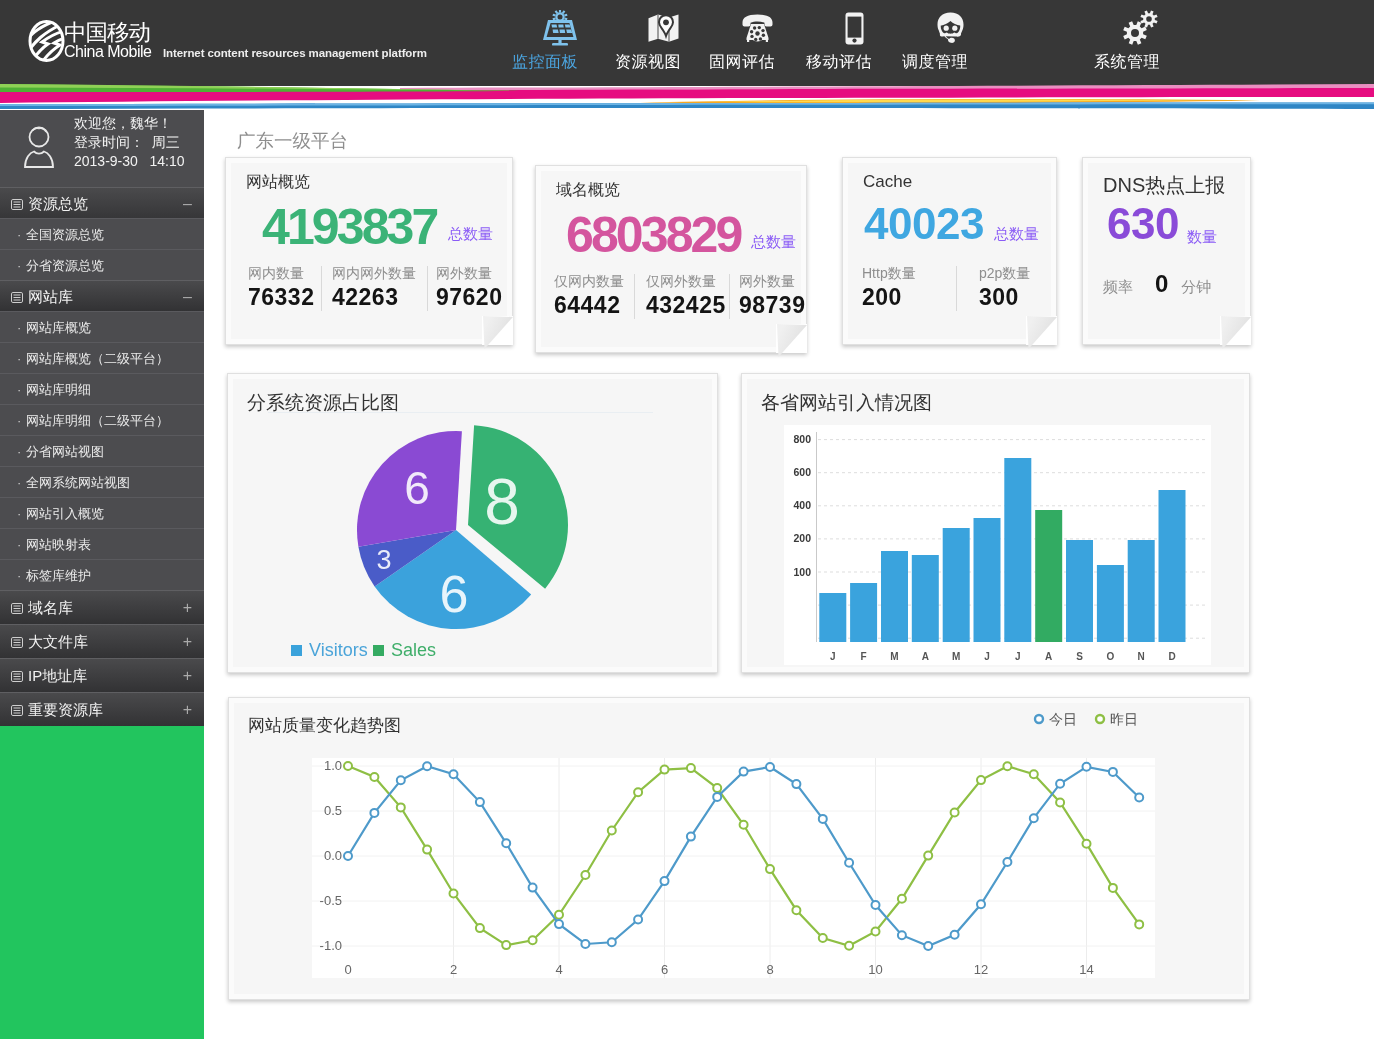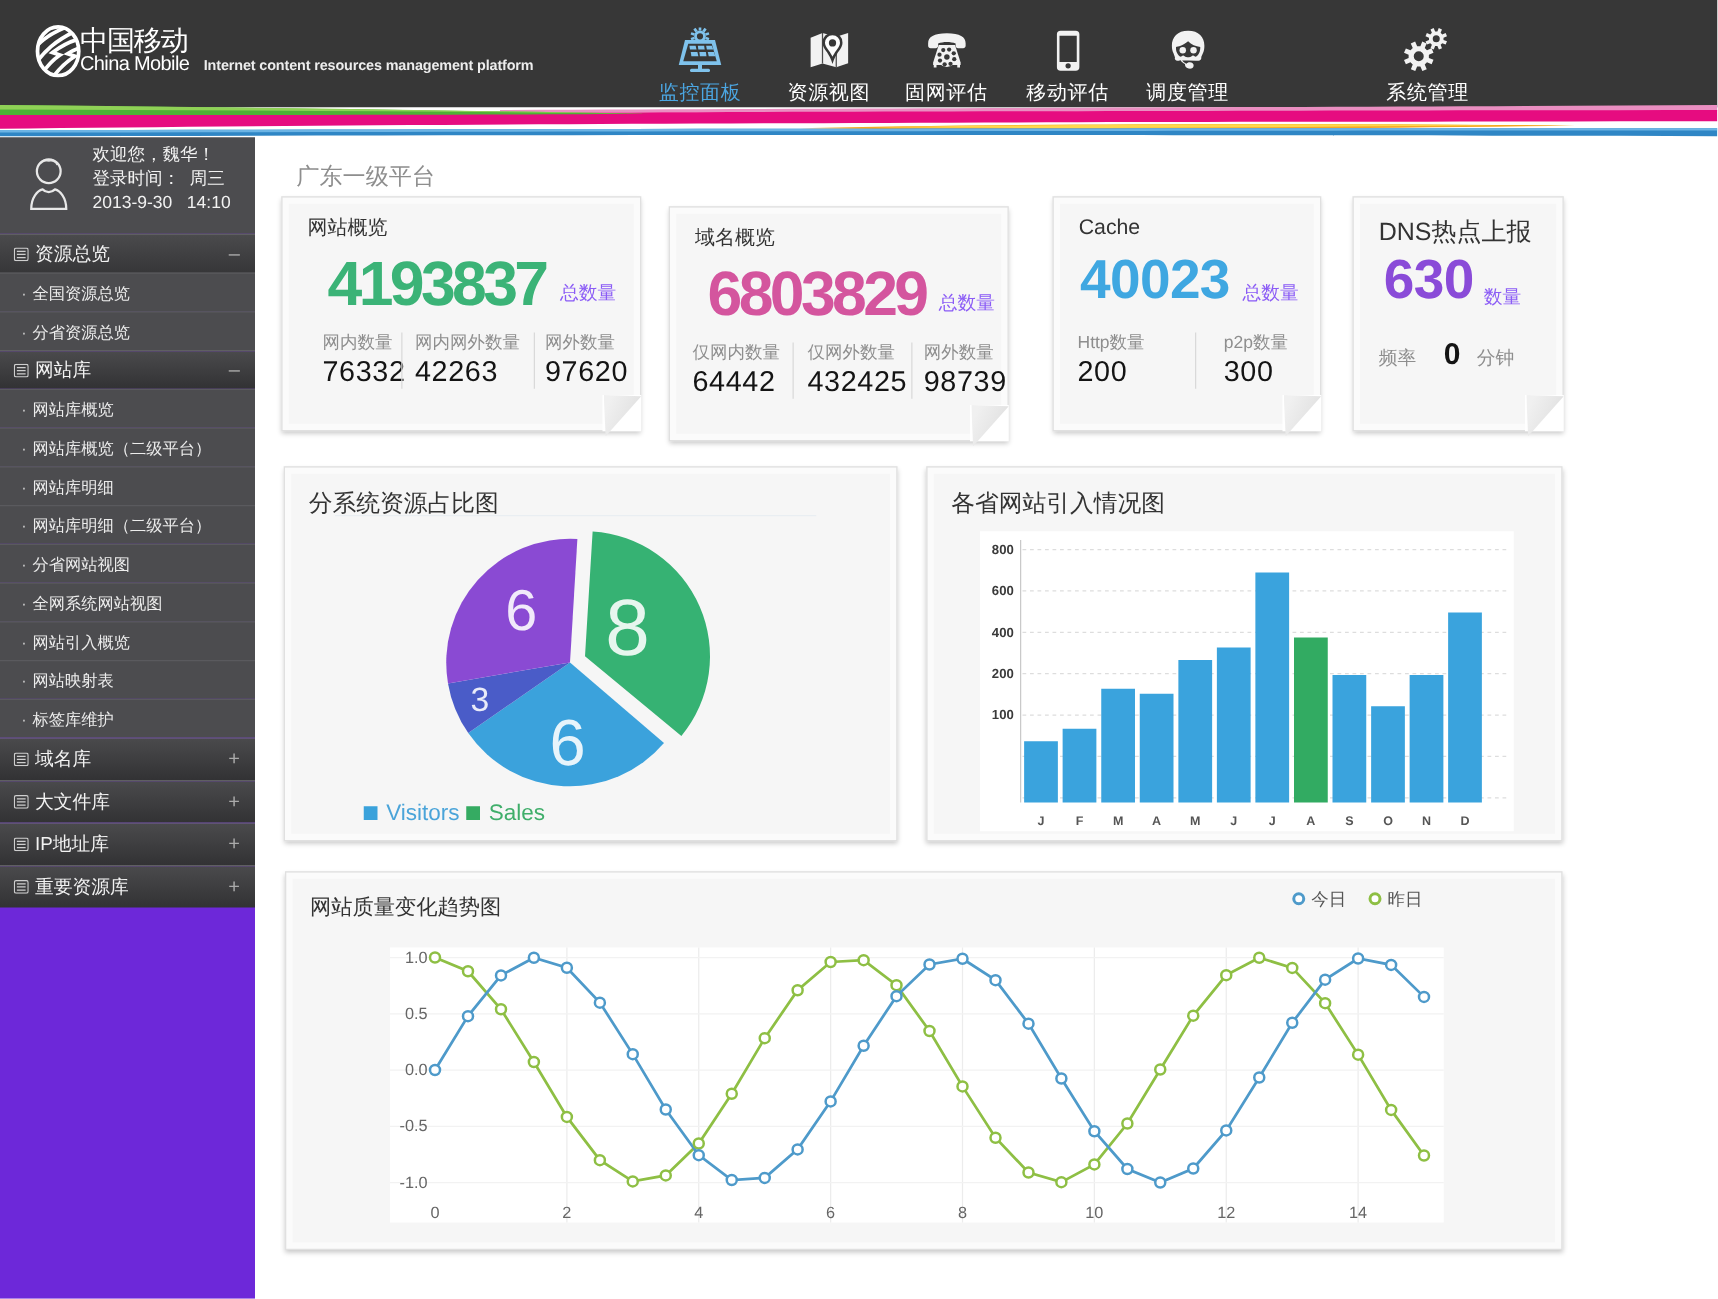--- a/index.html
+++ b/index.html
@@ -3,45 +3,45 @@
 <style>
 * { margin:0; padding:0; box-sizing:border-box; }
 html,body { width:1374px; height:1039px; }
 body { font-family:"Liberation Sans",sans-serif; position:relative; background:#fff; overflow:hidden; }
 .header { position:absolute; left:0; top:0; width:1374px; height:86px; background:#373737; }
 .logo { position:absolute; left:28px; top:20px; }
 .brand1 { position:absolute; left:64px; top:17px; font-size:22.5px; color:#fff; letter-spacing:-1px; }
 .brand2 { position:absolute; left:64px; top:43px; font-size:16px; color:#fff; letter-spacing:-0.5px; }
 .t1 { position:absolute; left:162px; top:15px; font-size:25px; font-weight:bold; color:#fff; letter-spacing:-1px;}
 .t2 { position:absolute; left:163px; top:47px; font-size:11.5px; font-weight:bold; color:#ededed; letter-spacing:-0.1px; }
-.nav { position:absolute; top:20px; width:96px; text-align:center; }
+.nav { position:absolute; top:8px; width:96px; text-align:left; }
 .nico { height:40px; display:flex; align-items:center; justify-content:center; }
 .nlab { margin-top:4px; font-size:16px; color:#fff; letter-spacing:0.5px; }
 .nav.act .nlab { color:#4ba6e2; }
 .stripe { position:absolute; left:0; top:82px; z-index:5; }
-.sidebar { position:absolute; left:0; top:108px; width:204px; height:931px; background:#6d28d9; }
+.sidebar { position:absolute; left:0; top:108px; width:204px; height:931px; background:#22c55e; }
 .userpanel { position:absolute; left:0; top:0; width:204px; height:79px; background:#4c4c4f; }
 .uline { position:absolute; left:74px; color:#f2f2f2; font-size:14px; white-space:nowrap; }
 .menu { position:absolute; left:0; top:0; width:204px; }
 .mhead { position:absolute; left:0; width:204px; background:linear-gradient(#4a4a4c,#323234); border-top:1px solid #5f5f62; color:#f2f2f2; font-size:15px; padding-left:11px; }
 .mht { margin-left:5px; }
 .msign { position:absolute; right:12px; color:#aaa; font-size:16px; }
 .mitem { position:absolute; left:0; width:204px; background:#4c4c4f; border-top:1px solid #5a5a5e; color:#ececec; font-size:13px; padding-left:26px; }
 .dot { position:absolute; left:17px; color:#ccc; }
 .content { position:absolute; left:204px; top:106px; width:1170px; height:933px; background:#fff; }
 .pagetitle { position:absolute; left:33px; top:22px; font-size:18.5px; color:#8e8e8e; letter-spacing:0; }
 .card { position:absolute; background:#f6f6f6; border:1px solid #e0e0e0; box-shadow:0 2px 4px rgba(0,0,0,0.22), inset 0 0 0 5px #fbfbfb; }
 .notch { position:absolute; right:-1px; bottom:-1px; width:31px; height:29px; background:#fff; }
 .flap { position:absolute; right:-1px; bottom:-5px; width:30px; height:33px; clip-path:polygon(0 0, 100% 3%, 5% 100%); background:linear-gradient(115deg,#f0f0f0 15%,#e6e6e6 55%,#d8d8d8 100%); }
 .ctitle { position:absolute; left:20px; top:14px; color:#333; }
 .big { position:absolute; font-weight:bold; line-height:1; }
 .biglab { position:absolute; top:67px; font-size:15px; color:#8b5cf6; }
 .scol { position:absolute; top:107px; }
 .slab { font-size:14px; color:#8e8e8e; }
-.sval { font-size:23px; font-weight:normal; color:#141414; letter-spacing:0.5px; margin-top:1px; }
+.sval { font-size:23px; font-weight:bold; color:#141414; letter-spacing:0.5px; margin-top:1px; }
 .sep { position:absolute; top:108px; width:1px; height:45px; background:#d9d9d9; }
 .freq { position:absolute; left:20px; top:112px; font-size:15px; color:#8e8e8e; }
 .fzero { font-size:24px; font-weight:bold; color:#141414; margin:0 13px 0 22px; }
 .chtitle { position:absolute; left:19px; top:16px; font-size:19px; color:#333; z-index:2; }
 .hairline { position:absolute; height:1px; background:#e9eef2; }
 </style></head>
 <body>
 <div class="header">
  <div class="logo"><svg width="37" height="42" viewBox="0 0 37 42">
 <defs>
@@ -231,21 +231,21 @@
         </svg><span class="mht">重要资源库</span><span class="msign">+</span></div>
  </div>
 </div>
 <div class="content">
  <div class="pagetitle">广东一级平台</div>
 </div>
 <div class="card" style="left:225px;top:157px;width:288px;height:188px">
  <div class="ctitle" style="font-size:16px">网站概览</div>
  <div class="big" style="color:#3bb377;font-size:50px;left:36px;letter-spacing:-2.9px;top:44px">4193837</div>
  <div class="biglab" style="left:222px">总数量</div>
- <div class="scol" style="left:32px">
+ <div class="scol" style="left:22px">
       <div class="slab">网内数量</div>
       <div class="sval">76332</div>
     </div>
     <div class="scol" style="left:106px">
       <div class="slab">网内网外数量</div>
       <div class="sval">42263</div>
     </div>
     <div class="scol" style="left:210px">
       <div class="slab">网外数量</div>
       <div class="sval">97620</div>

